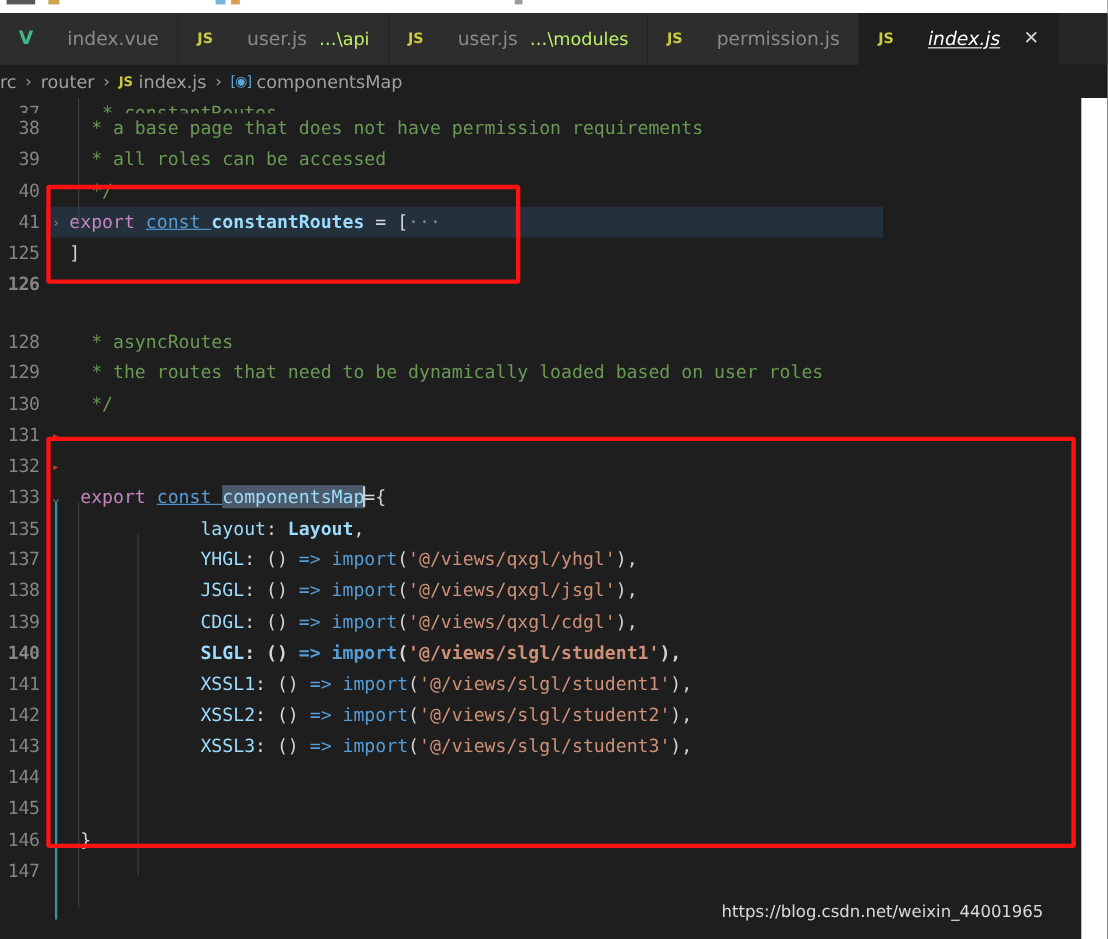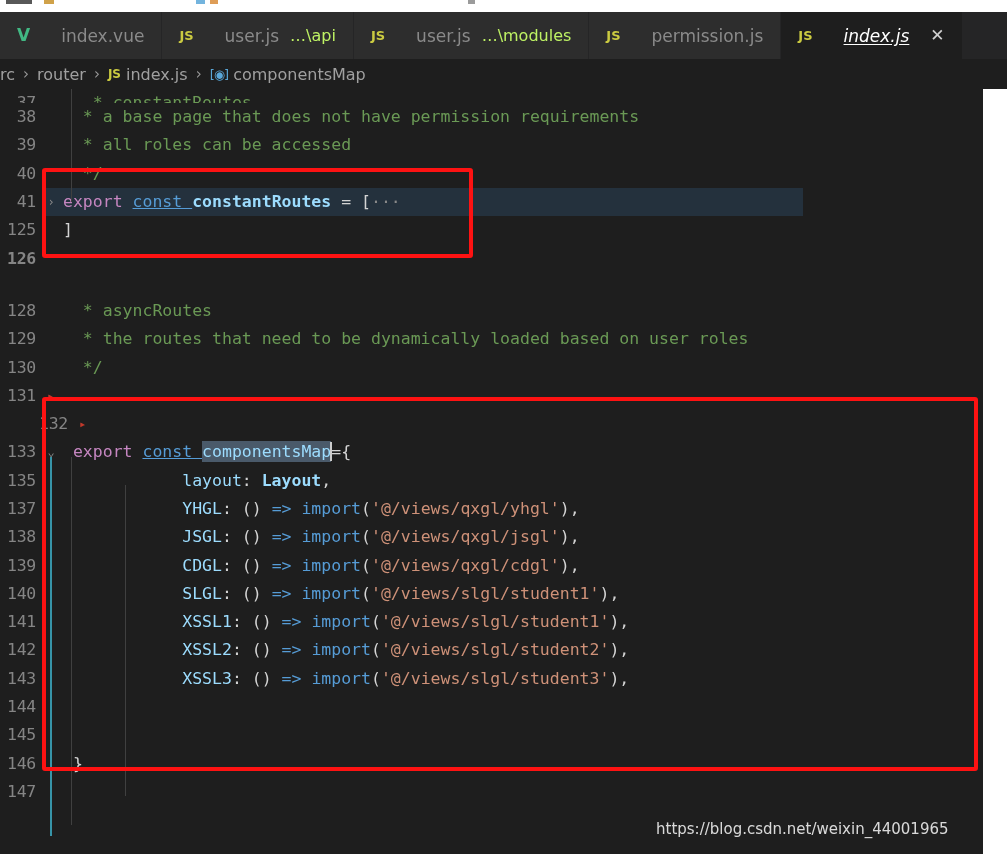--- a/index.html
+++ b/index.html
@@ -323,27 +323,27 @@
         <div class="row" style="top: 0px;"><span class="ln" style="left: -12px;">38</span><span class="code"><span class="t-comment">  * a base page that does not have permission requirements</span></span></div>
         <div class="row" style="top: 0px;"><span class="ln" style="left: -12px;">39</span><span class="code"><span class="t-comment">  * all roles can be accessed</span></span></div>
         <div class="row" style="top: 0px;"><span class="ln" style="left: -12px;">40</span><span class="code"><span class="t-comment">  */</span></span></div>
         <div class="row highlight-fold" style="top: 0px;"><span class="ln" style="left: -12px;">41</span><span class="fold" style="left: 44px;">›</span><span class="code"><span class="t-keyword">export </span><span class="t-const">const </span><span class="t-var">constantRoutes</span><span class="t-punc"> = [</span><span class="t-ellipsis">···</span></span></div>
         <div class="row" style="top: 0px;"><span class="ln" style="left: -12px;">125</span><span class="code"><span class="t-punc">]</span></span></div>
         <div class="row" style="top: 0px; font-weight: bold;"><span class="ln" style="left: -12px;">126</span><span class="code"></span></div>
         <div class="row" style="top: 0px; margin-top: 24px;"><span class="ln" style="left: -12px;">128</span><span class="code"><span class="t-comment">  * asyncRoutes</span></span></div>
         <div class="row" style="top: 0px;"><span class="ln" style="left: -12px;">129</span><span class="code"><span class="t-comment">  * the routes that need to be dynamically loaded based on user roles</span></span></div>
         <div class="row" style="top: 0px;"><span class="ln" style="left: -12px;">130</span><span class="code"><span class="t-comment">  */</span></span></div>
         <div class="row" style="top: 0px;"><span class="ln" style="left: -12px;">131</span><span class="bp">▸</span><span class="code"></span></div>
-        <div class="row" style="top: 0px; margin-left: 32px;"><span class="ln" style="left: -12px;">132</span><span class="bp">▸</span><span class="code"></span></div>
+        <div class="row" style="top: 0px;"><span class="ln" style="left: -12px;">132</span><span class="bp">▸</span><span class="code"></span></div>
         <div class="row" style="top: 0px;"><span class="ln" style="left: -12px;">133</span><span class="fold" style="left: 44px;">⌄</span><span class="code"><span class="t-keyword"> export </span><span class="t-const">const </span><span class="sel">componentsMap</span><span class="caret"></span><span class="t-punc">={</span></span></div>
         <div class="row" style="top: 0px;"><span class="ln" style="left: -12px;">135</span><span class="code"><span class="t-prop">            layout</span><span class="t-punc">: </span><span class="t-var">Layout</span><span class="t-punc">,</span></span></div>
         <div class="row" style="top: 0px; padding-left: 44px;"><span class="ln" style="left: -12px;">137</span><span class="code"><span class="t-prop">            YHGL</span><span class="t-punc">: () </span><span class="t-arrow">=&gt; </span><span class="t-import">import</span><span class="t-punc">(</span><span class="t-string">'@/views/qxgl/yhgl'</span><span class="t-punc">),</span></span></div>
         <div class="row" style="top: 0px;"><span class="ln" style="left: -12px;">138</span><span class="code"><span class="t-prop">            JSGL</span><span class="t-punc">: () </span><span class="t-arrow">=&gt; </span><span class="t-import">import</span><span class="t-punc">(</span><span class="t-string">'@/views/qxgl/jsgl'</span><span class="t-punc">),</span></span></div>
         <div class="row" style="top: 0px;"><span class="ln" style="left: -12px;">139</span><span class="code"><span class="t-prop">            CDGL</span><span class="t-punc">: () </span><span class="t-arrow">=&gt; </span><span class="t-import">import</span><span class="t-punc">(</span><span class="t-string">'@/views/qxgl/cdgl'</span><span class="t-punc">),</span></span></div>
-        <div class="row" style="top: 0px;"><span class="ln" style="left: -12px;">140</span><span class="code"><span class="t-prop">            SLGL</span><span class="t-punc">: () </span><span class="t-arrow">=&gt; </span><span class="t-import">import</span><span class="t-punc">(</span><span class="t-string">'@/views/slgl/student1'</span><span class="t-punc">),</span></span></div>
+        <div class="row" style="top: 0px; font-weight: bold;"><span class="ln" style="left: -12px;">140</span><span class="code"><span class="t-prop">            SLGL</span><span class="t-punc">: () </span><span class="t-arrow">=&gt; </span><span class="t-import">import</span><span class="t-punc">(</span><span class="t-string">'@/views/slgl/student1'</span><span class="t-punc">),</span></span></div>
         <div class="row" style="top: 0px;"><span class="ln" style="left: -12px;">141</span><span class="code"><span class="t-prop">            XSSL1</span><span class="t-punc">: () </span><span class="t-arrow">=&gt; </span><span class="t-import">import</span><span class="t-punc">(</span><span class="t-string">'@/views/slgl/student1'</span><span class="t-punc">),</span></span></div>
         <div class="row" style="top: 0px;"><span class="ln" style="left: -12px;">142</span><span class="code"><span class="t-prop">            XSSL2</span><span class="t-punc">: () </span><span class="t-arrow">=&gt; </span><span class="t-import">import</span><span class="t-punc">(</span><span class="t-string">'@/views/slgl/student2'</span><span class="t-punc">),</span></span></div>
         <div class="row" style="top: 0px;"><span class="ln" style="left: -12px;">143</span><span class="code"><span class="t-prop">            XSSL3</span><span class="t-punc">: () </span><span class="t-arrow">=&gt; </span><span class="t-import">import</span><span class="t-punc">(</span><span class="t-string">'@/views/slgl/student3'</span><span class="t-punc">),</span></span></div>
         <div class="row" style="top: 0px;"><span class="ln" style="left: -12px;">144</span><span class="code"></span></div>
         <div class="row" style="top: 0px;"><span class="ln" style="left: -12px;">145</span><span class="code"></span></div>
         <div class="row" style="top: 0px;"><span class="ln" style="left: -12px;">146</span><span class="code"><span class="t-punc"> }</span></span></div>
         <div class="row" style="top: 0px;"><span class="ln" style="left: -12px;">147</span><span class="code"></span></div>
         <div class="indent-guide" style="left: 71px; top: 367.9px; height: 367.9px;"></div>
         <div class="indent-guide" style="left: 125px; top: 396.2px; height: 311.3px;"></div>
         <div class="indent-guide" style="left: 71px; top: 0px; height: 113.2px;"></div>

